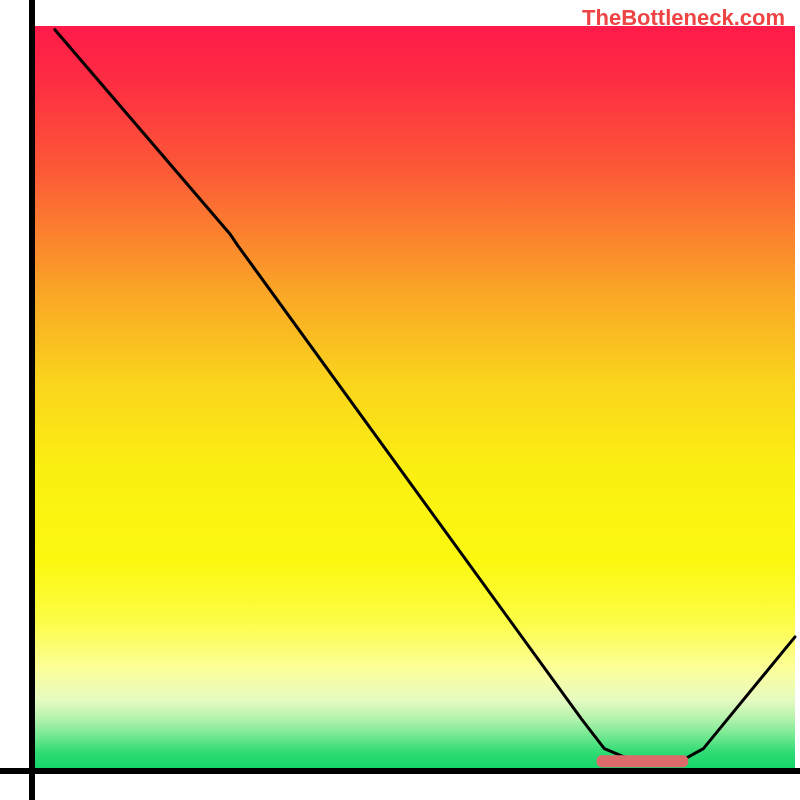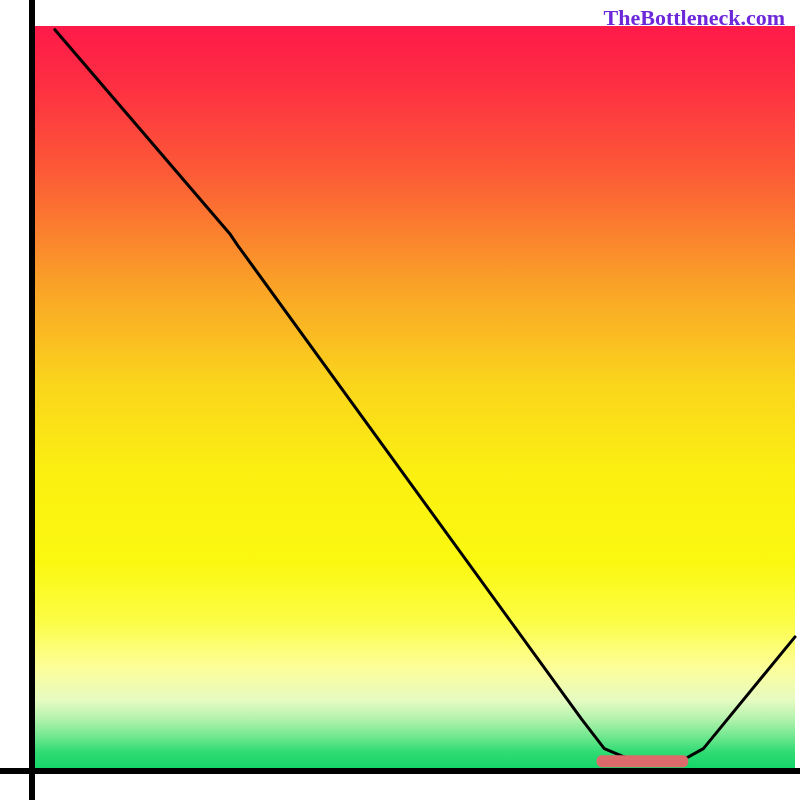--- a/index.html
+++ b/index.html
@@ -15,22 +15,22 @@
     position: relative;
     width: 800px;
     height: 800px;
   }
   .attribution {
     position: absolute;
     top: 5px;
     right: 15px;
     font-size: 22px;
     font-weight: bold;
-    color: #6d28d9;
-    font-family: Liberation Serif, serif;
+    color: #ef4444;
+    font-family: Liberation Sans, sans-serif;
     letter-spacing: 0px;
     margin-left: 14px;
   }
   svg {
     display: block;
   }
 </style>
 </head>
 <body>
 

